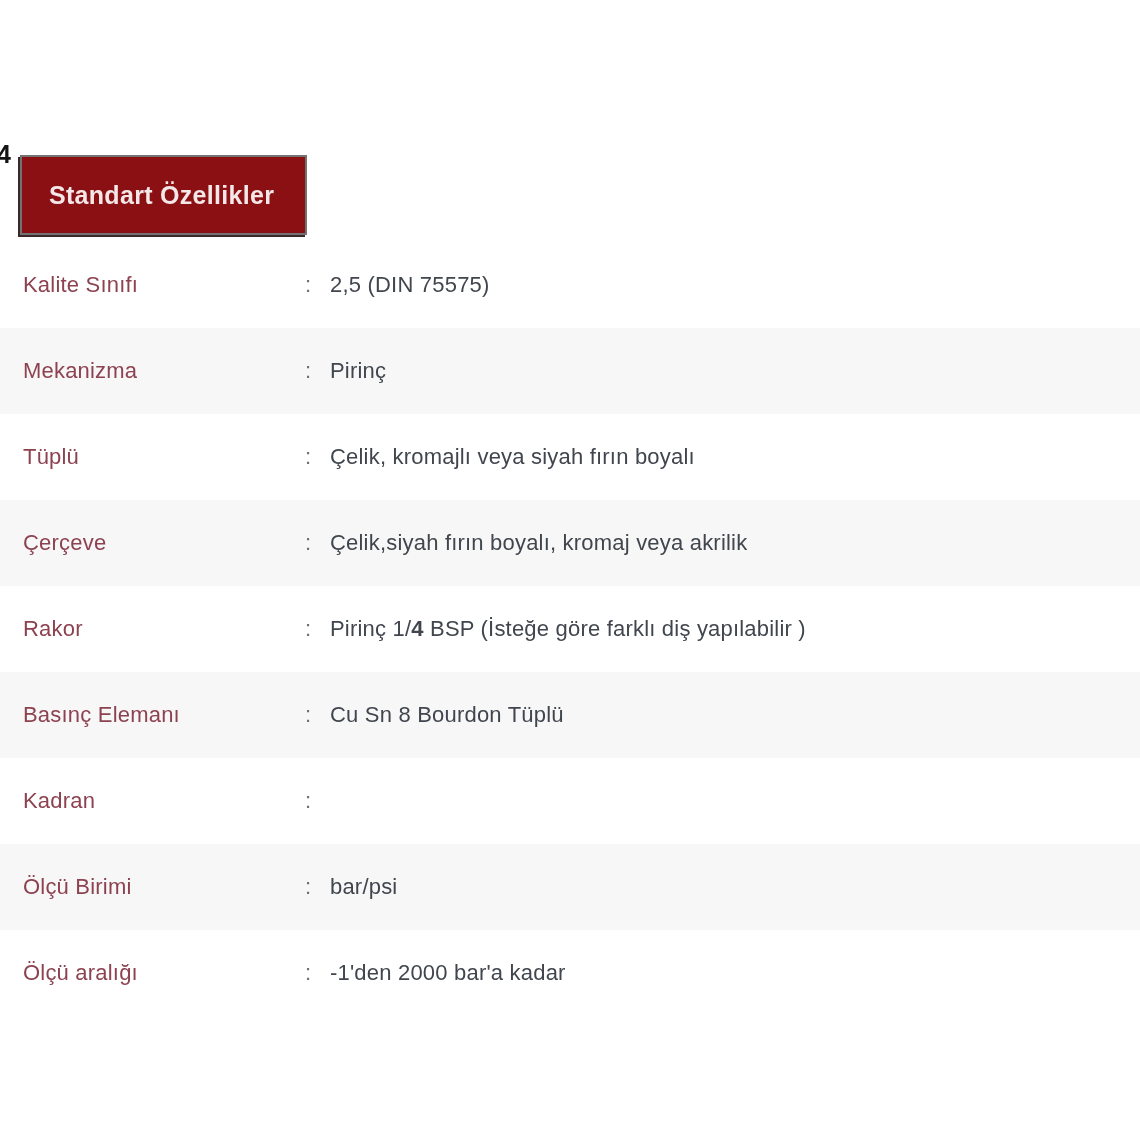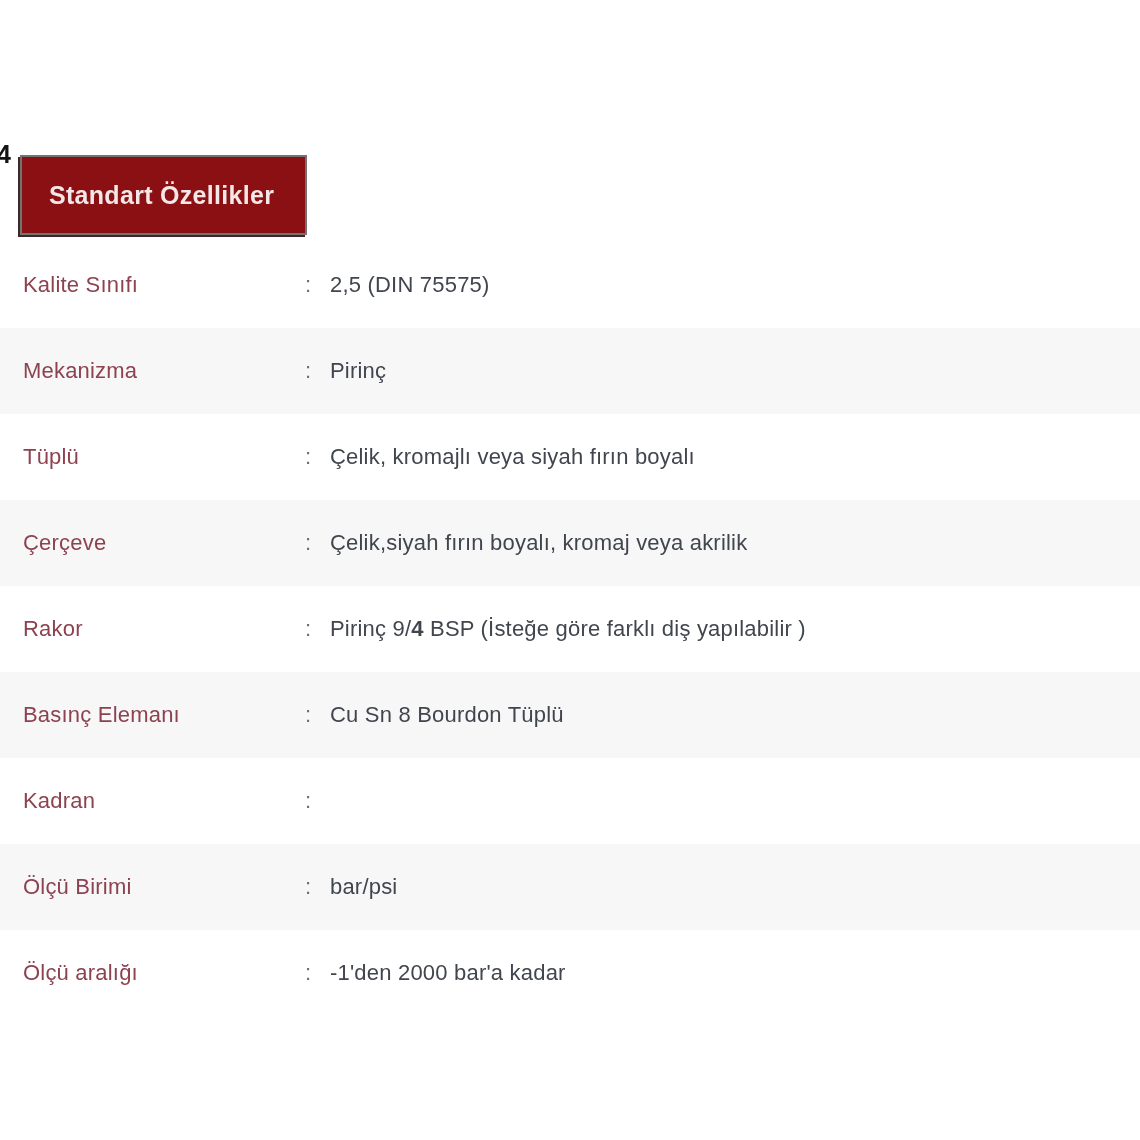--- a/index.html
+++ b/index.html
@@ -99,21 +99,21 @@
 
   <div class="spec-row">
     <span class="spec-label">Çerçeve</span>
     <span class="spec-colon">:</span>
     <span class="spec-value">Çelik,siyah fırın boyalı, kromaj veya akrilik</span>
   </div>
 
   <div class="spec-row">
     <span class="spec-label">Rakor</span>
     <span class="spec-colon">:</span>
-    <span class="spec-value"><span>Pirinç 9/</span><b>4</b><span> BSP (İsteğe göre farklı diş yapılabilir )</span></span>
+    <span class="spec-value"><span>Pirinç 1/</span><b>4</b><span> BSP (İsteğe göre farklı diş yapılabilir )</span></span>
   </div>
 
   <div class="spec-row">
     <span class="spec-label">Basınç Elemanı</span>
     <span class="spec-colon">:</span>
     <span class="spec-value">Cu Sn 8 Bourdon Tüplü</span>
   </div>
 
   <div class="spec-row">
     <span class="spec-label">Kadran</span>

